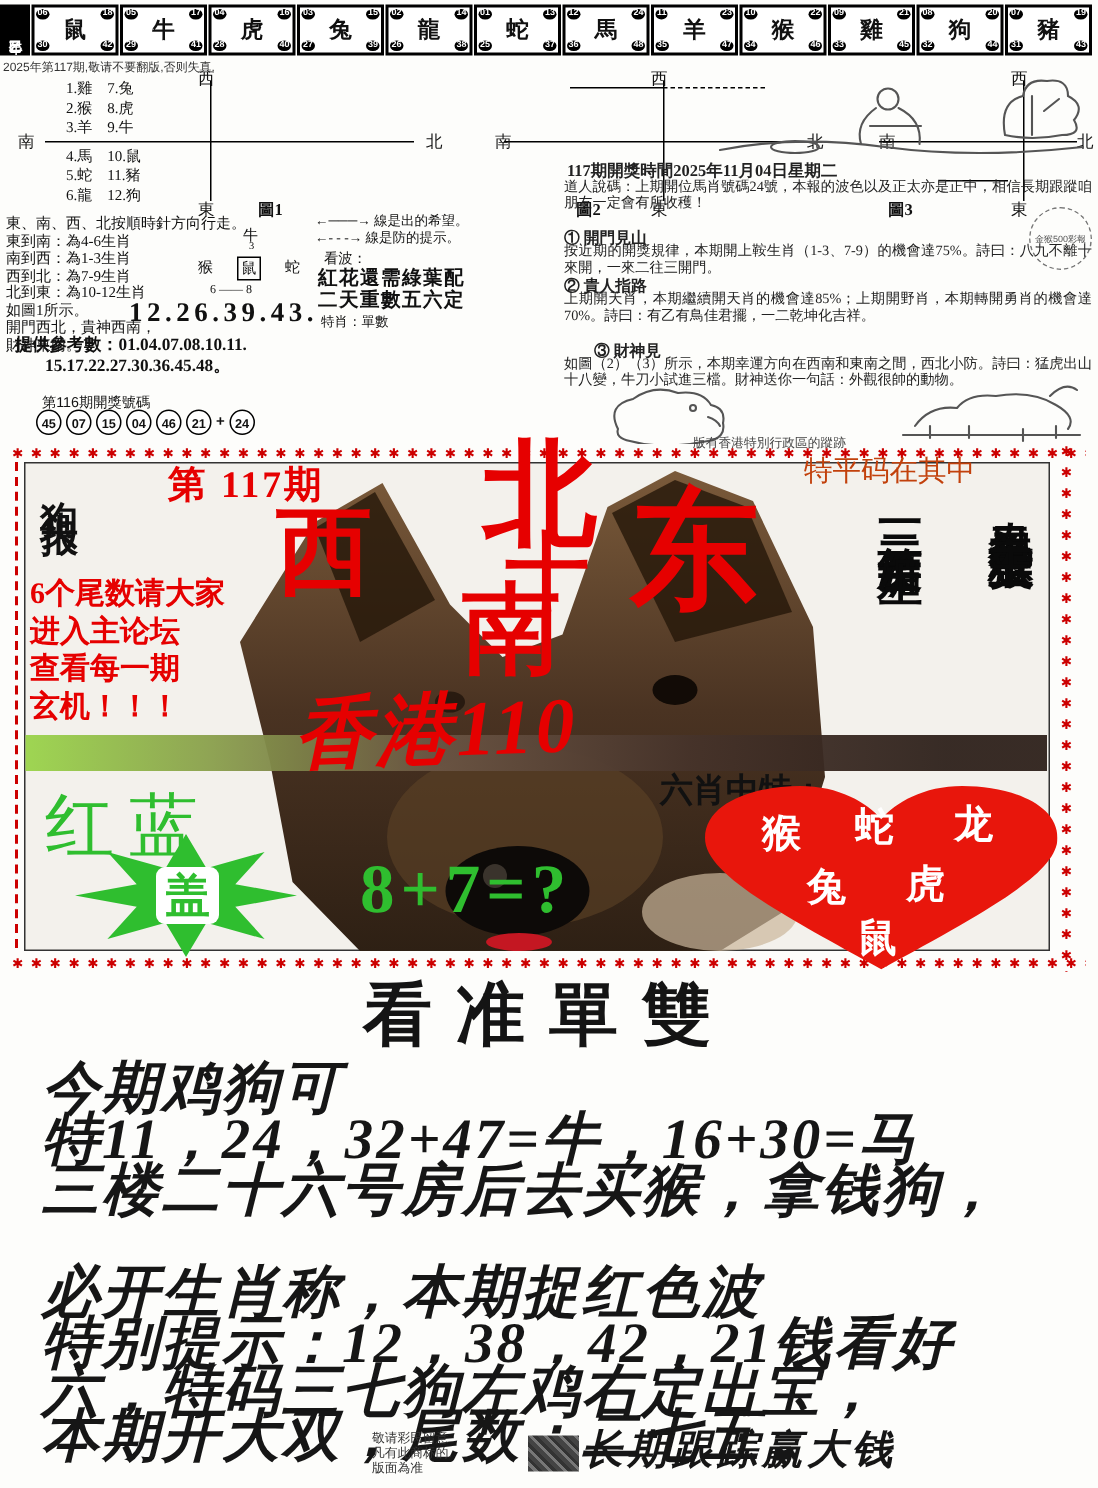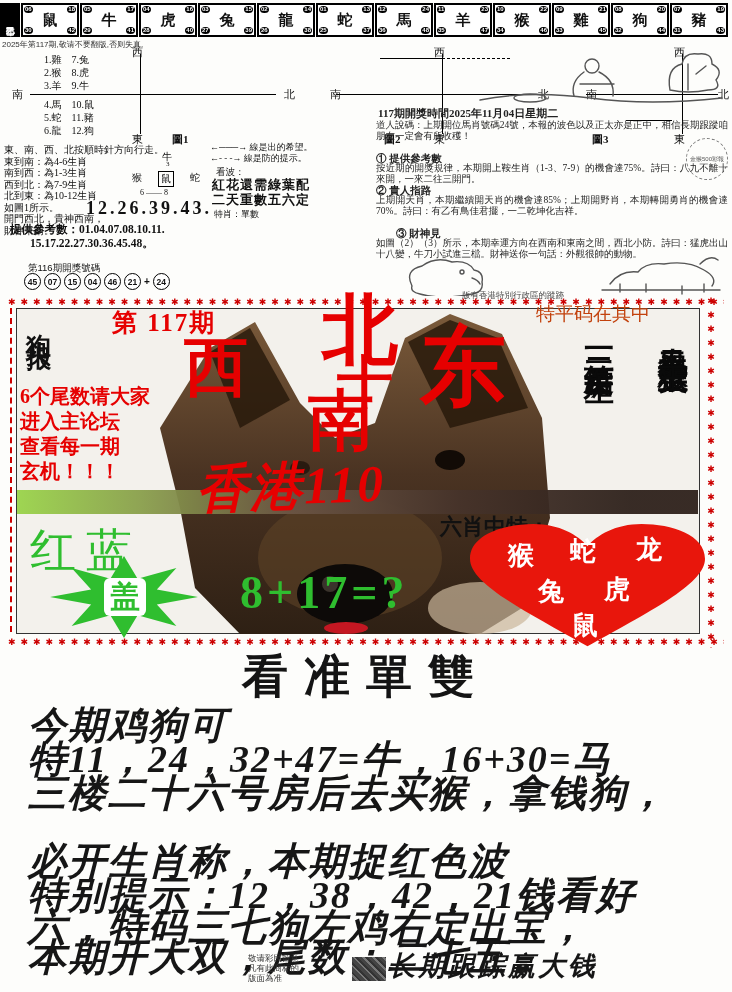--- a/index.html
+++ b/index.html
@@ -273,21 +273,21 @@
       <path d="M10,60 Q60,50 120,58 T252,58"></path>
       <ellipse cx="60" cy="58" rx="16" ry="4"></ellipse>
       <circle cx="122" cy="26" r="7"></circle>
       <path d="M114,32 q-14,10 -10,24 M129,32 q16,8 14,24 M110,44 h34"></path>
       <path d="M200,50 q-4,-22 12,-26 q2,-12 16,-10 q14,-2 14,10 q12,6 4,16 q6,10 -8,10 q-20,4 -38,0"></path>
       <path d="M218,24 v26 M226,34 l10,-8"></path>
     </g>
   </svg>
   <div class="abs rc rc-time">117期開獎時間2025年11月04日星期二</div>
   <div class="abs rc rc-p" style="left:376px;top:120px">道人說碼：上期開位馬肖號碼24號，本報的波色以及正太亦是正中，相信長期跟蹤咱朋友一定會有所收穫！</div>
-  <div class="abs rc rc-h" style="left:376px;top:152px">① 提供參考數</div>
+  <div class="abs rc rc-h" style="left:376px;top:152px">① 開門見山</div>
   <div class="abs rc rc-p" style="left:376px;top:163px">按近期的開獎規律，本期開上鞍生肖（1-3、7-9）的機會達75%。詩曰：八九不離十來開，一來二往三開門。</div>
   <div class="abs rc rc-h" style="left:376px;top:184px">② 貴人指路</div>
   <div class="abs rc rc-p" style="left:376px;top:195px">上期開天肖，本期繼續開天肖的機會達85%；上期開野肖，本期轉開勇肖的機會達70%。詩曰：有乙有鳥佳君擺，一二乾坤化吉祥。</div>
   <div class="abs rc rc-h" style="left:396px;top:227px">③ 財神見</div>
   <div class="abs rc rc-p" style="left:376px;top:238px">如圖（2）（3）所示，本期幸運方向在西南和東南之間，西北小防。詩曰：猛虎出山十八變，牛刀小試進三檔。財神送你一句話：外觀很帥的動物。</div>
   <svg class="abs" style="left:398px;top:256px" width="100" height="40" viewBox="0 0 100 40">
     <g class="sketch">
       <path d="M14,30 q-8,-16 10,-20 q14,-10 30,-4 q16,-2 22,8 q10,2 8,12 q2,10 -10,12 q-30,6 -52,0 q-10,-2 -8,-8 Z"></path>
       <circle cx="64" cy="16" r="2"></circle>
         <path d="M74,22 q6,2 8,6"></path>
@@ -351,21 +351,21 @@
   <div class="abs vslogan" style="left:578px;top:332px;height:190px">一二三笑百媚生</div>
   <div class="abs vslogan" style="left:652px;top:324px;height:196px">春风得意美猴王</div>
 
   <div class="abs redblue">红蓝</div>
   <div class="abs starwrap">
     <svg width="148" height="82" viewBox="0 0 100 100" preserveAspectRatio="none">
       <polygon fill="#2fbe2f" points="100,50 72.2,59.2 85.4,85.4 59.2,72.2 50,100 40.8,72.2 14.6,85.4 27.8,59.2 0,50 27.8,40.8 14.6,14.6 40.8,27.8 50,0 59.2,27.8 85.4,14.6 72.2,40.8"></polygon>
     </svg>
     <div class="starchar">盖</div>
   </div>
-  <div class="abs formula">8+17=?</div>
+  <div class="abs formula">8+7=?</div>
 
   <div class="abs sixtitle">六肖中特：</div>
   <div class="abs heartwrap">
     <svg width="235" height="125" viewBox="0 0 100 90" preserveAspectRatio="none">
       <path d="M50,88 C20,60 0,42 0,25 C0,8 14,0 27,0 C38,0 46,8 50,16 C54,8 62,0 73,0 C86,0 100,8 100,25 C100,42 80,60 50,88 Z" fill="#e8160c"></path>
     </svg>
     <span class="hanimal" style="left:38px;top:14px">猴</span>
     <span class="hanimal" style="left:100px;top:10px">蛇</span>
     <span class="hanimal" style="left:166px;top:8px">龙</span>
     <span class="hanimal" style="left:68px;top:50px">兔</span>

